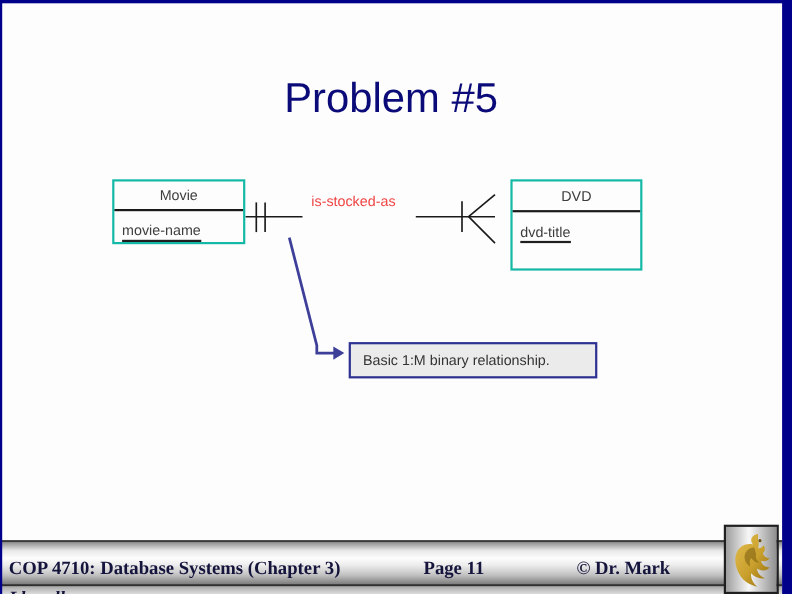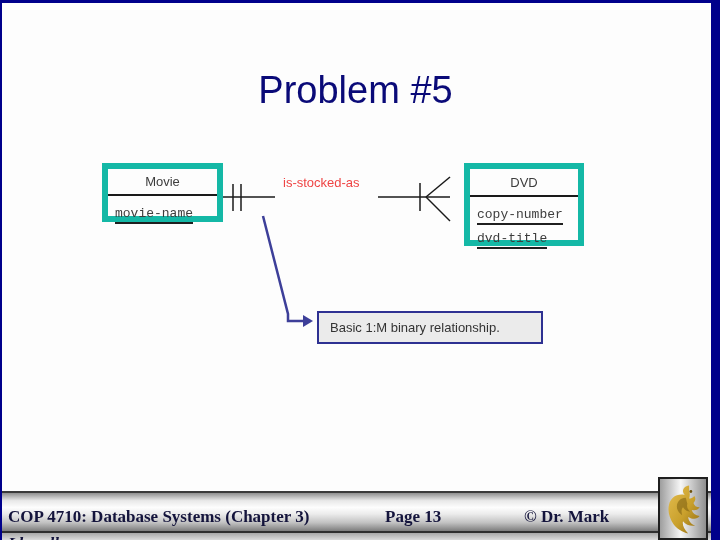--- a/index.html
+++ b/index.html
@@ -20,31 +20,31 @@
     margin-top: 33px;
   }
 
   .diagram-lines {
     position: absolute; left: 0; top: 0; width: 720px; height: 540px;
     pointer-events: none; z-index: 5;
   }
 
   .entity-box {
     position: absolute; background: #fdfdfd;
-    border: 6px solid #14b8a6; z-index: 6;
+    border: 2px solid #14b8a6; z-index: 6;
     font-size: 13px; color: #3d3d3d;
   }
   .entity-movie { left: 102px; top: 163px; width: 121px; height: 59px; }
   .entity-dvd   { left: 464px; top: 163px; width: 120px; height: 83px; }
   .entity-title {
     height: 27px; border-bottom: 2px solid #1a1a1a;
     display: flex; align-items: center; justify-content: center;
   }
   .entity-dvd .entity-title { height: 28px; }
-  .entity-attrs { padding: 6px 0 0 7px; line-height: 24px; font-family: Liberation Mono, monospace; }
+  .entity-attrs { padding: 6px 0 0 7px; line-height: 24px; }
   .attr { border-bottom: 2px solid #1f1f1f; padding-bottom: 1px; display: inline-block; line-height: 14px; }
   .attr-row { height: 24px; }
 
   .rel-label {
     position: absolute; left: 283px; top: 175px;
     font-size: 13px; color: #ef4444; z-index: 6;
   }
 
   .callout {
     position: absolute; left: 317px; top: 311px; width: 226px; height: 33px;
@@ -110,35 +110,34 @@
   <div class="entity-box entity-movie">
     <div class="entity-title">Movie</div>
     <div class="entity-attrs">
       <div class="attr-row"><span class="attr">movie-name</span></div>
     </div>
   </div>
 
   <div class="entity-box entity-dvd">
     <div class="entity-title">DVD</div>
     <div class="entity-attrs">
-      <div class="attr-row"><span class="attr">copy-number</span></div>
       <div class="attr-row"><span class="attr">dvd-title</span></div>
     </div>
   </div>
 
   <div class="rel-label">is-stocked-as</div>
 
   <div class="callout">
     <span>Basic 1:M binary relationship.</span>
   </div>
 
   <div class="footer">
     <div class="footer-row1">
       <span class="footer-text ft-course">COP 4710: Database Systems  (Chapter 3)</span>
-      <span class="footer-text ft-page">Page 13</span>
+      <span class="footer-text ft-page">Page 11</span>
       <span class="footer-text ft-credit">© Dr. Mark</span>
     </div>
     <div class="footer-row2">
       <span class="ft-line2">Llewellyn</span>
     </div>
   </div>
 
   <div class="logo-box">
     <svg width="42" height="52" viewBox="0 0 48 58">
       <defs>

